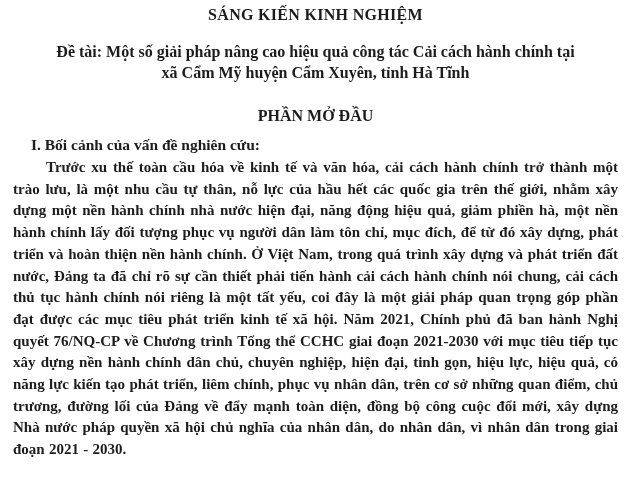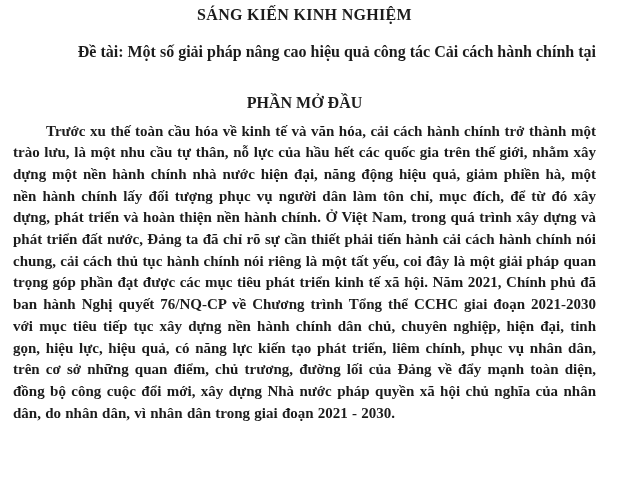--- a/index.html
+++ b/index.html
@@ -9,40 +9,40 @@
   body {
     width: 624px;
     height: 493px;
     background: #ffffff;
     overflow: hidden;
   }
   .page {
     box-sizing: border-box;
     width: 624px;
     height: 493px;
-    padding: 5px 28px 0 13px;
+    padding: 5px 6px 0 13px;
     background: #ffffff;
     color: #1c1c1c;
     font-family: "Liberation Serif", "DejaVu Serif", serif;
     overflow: hidden;
   }
   .doc-title {
     text-align: center;
     font-weight: bold;
     font-size: 16px;
     line-height: 20px;
     letter-spacing: 0.3px;
     margin: 0 0 17px 0;
   }
   .doc-topic {
-    text-align: right;
+    text-align: center;
     font-weight: bold;
     font-size: 16px;
     line-height: 20.5px;
-    margin: 0 0 30px 0;
+    margin: 0 0 23px 0;
     font-family: Liberation Serif, serif;
   }
   .section-heading {
     text-align: center;
     font-weight: bold;
     font-size: 16px;
     line-height: 20px;
     margin: 17px 0 8px 0;
   }
   .subsection-heading {
@@ -64,21 +64,23 @@
 </style>
 </head>
 <body>
 
 <div class="page">
 
   <div class="doc-title">SÁNG KIẾN KINH NGHIỆM</div>
 
   <div class="doc-topic">
     <div>Đề tài: Một số giải pháp nâng cao hiệu quả công tác Cải cách hành chính tại</div>
+    <div>xã Cẩm Mỹ huyện Cẩm Xuyên, tỉnh Hà Tĩnh</div>
   </div>
 
   <div class="section-heading">PHẦN MỞ ĐẦU</div>
 
+  <div class="subsection-heading">I. Bối cảnh của vấn đề nghiên cứu:</div>
 
   <p class="body-paragraph">Trước xu thế toàn cầu hóa về kinh tế và văn hóa, cải cách hành chính trở thành một trào lưu, là một nhu cầu tự thân, nỗ lực của hầu hết các quốc gia trên thế giới, nhằm xây dựng một nền hành chính nhà nước hiện đại, năng động hiệu quả, giảm phiền hà, một nền hành chính lấy đối tượng phục vụ người dân làm tôn chỉ, mục đích, để từ đó xây dựng, phát triển và hoàn thiện nền hành chính. Ở Việt Nam, trong quá trình xây dựng và phát triển đất nước, Đảng ta đã chỉ rõ sự cần thiết phải tiến hành cải cách hành chính nói chung, cải cách thủ tục hành chính nói riêng là một tất yếu, coi đây là một giải pháp quan trọng góp phần đạt được các mục tiêu phát triển kinh tế xã hội. Năm 2021, Chính phủ đã ban hành Nghị quyết 76/NQ-CP về Chương trình Tổng thể CCHC giai đoạn 2021-2030 với mục tiêu tiếp tục xây dựng nền hành chính dân chủ, chuyên nghiệp, hiện đại, tinh gọn, hiệu lực, hiệu quả, có năng lực kiến tạo phát triển, liêm chính, phục vụ nhân dân, trên cơ sở những quan điểm, chủ trương, đường lối của Đảng về đẩy mạnh toàn diện, đồng bộ công cuộc đổi mới, xây dựng Nhà nước pháp quyền xã hội chủ nghĩa của nhân dân, do nhân dân, vì nhân dân trong giai đoạn 2021 - 2030.</p>
 
 
 </div>
 
 </body></html>

